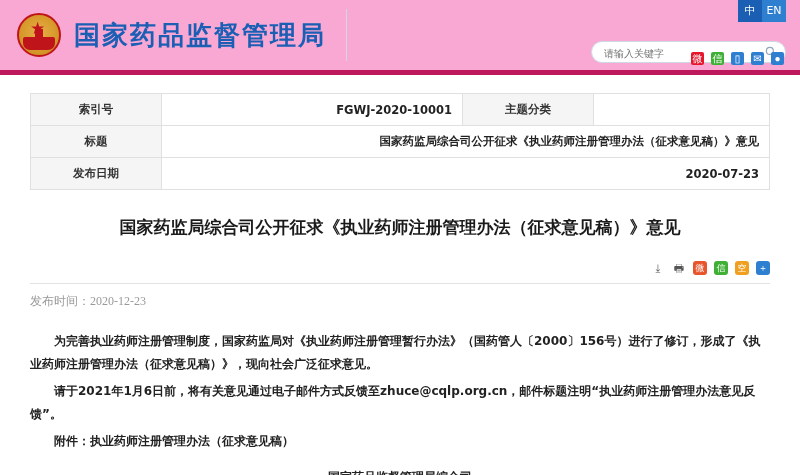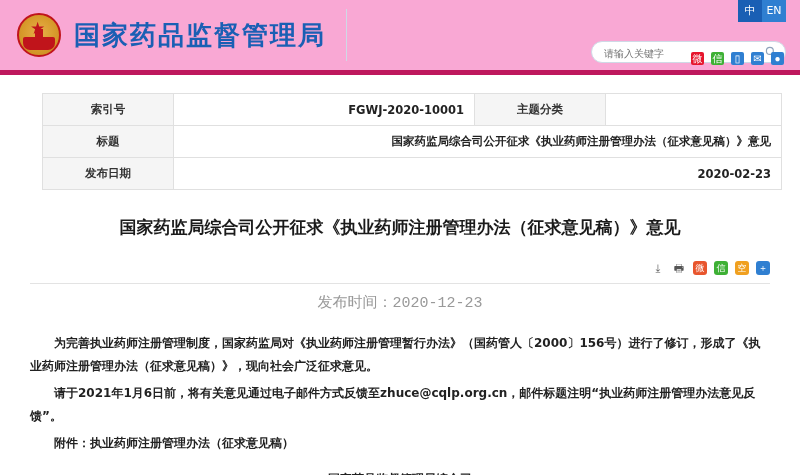--- a/index.html
+++ b/index.html
@@ -176,21 +176,20 @@
 
   
   .meta-wrap {
     padding: 18px 30px 0 30px;
   }
   table.meta {
     width: 100%;
     border-collapse: collapse;
     font-size: 11.5px;
     font-family: "DejaVu Sans", sans-serif;
-    margin-left: 12px;
   }
   table.meta td {
     border: 1px solid #e0e0e0;
     height: 25px;
     padding: 3px 10px;
     vertical-align: middle;
   }
   td.label {
     width: 110px;
     background: #f5f5f5;
@@ -241,25 +240,25 @@
     line-height: 14px;
     text-align: center;
     color: #ffffff;
   }
   .sh-red { background: #e8552d; }
   .sh-green { background: #3eb035; }
   .sh-blue { background: #2f7fd1; }
   .sh-yellow { background: #f0a020; }
 
   .pubtime {
-    text-align: center;
-    font-size: 15px;
+    text-align: left;
+    font-size: 12px;
     color: #999999;
     margin-top: 9px;
-    font-family: Liberation Mono, monospace;
+    font-family: Liberation Serif, serif;
   }
 
   .body-text {
     margin-top: 20px;
     font-size: 12px;
     line-height: 23px;
     color: #222222;
     font-family: "DejaVu Sans", sans-serif;
     font-weight: bold;
   }
@@ -326,21 +325,21 @@
       <td class="value" style="width:280px">FGWJ-2020-10001</td>
       <td class="label">主题分类</td>
       <td class="value"></td>
     </tr>
     <tr>
       <td class="label">标题</td>
       <td class="value" colspan="3">国家药监局综合司公开征求《执业药师注册管理办法（征求意见稿）》意见</td>
     </tr>
     <tr>
       <td class="label">发布日期</td>
-      <td class="value" colspan="3">2020-02-23</td>
+      <td class="value" colspan="3">2020-07-23</td>
     </tr>
   </tbody>
     </table>
 </div>
 
 <div class="article">
   <div class="doc-title">国家药监局综合司公开征求《执业药师注册管理办法（征求意见稿）》意见</div>
 
   <div class="tool-row">
     <div class="tool-icon">⤓</div>

